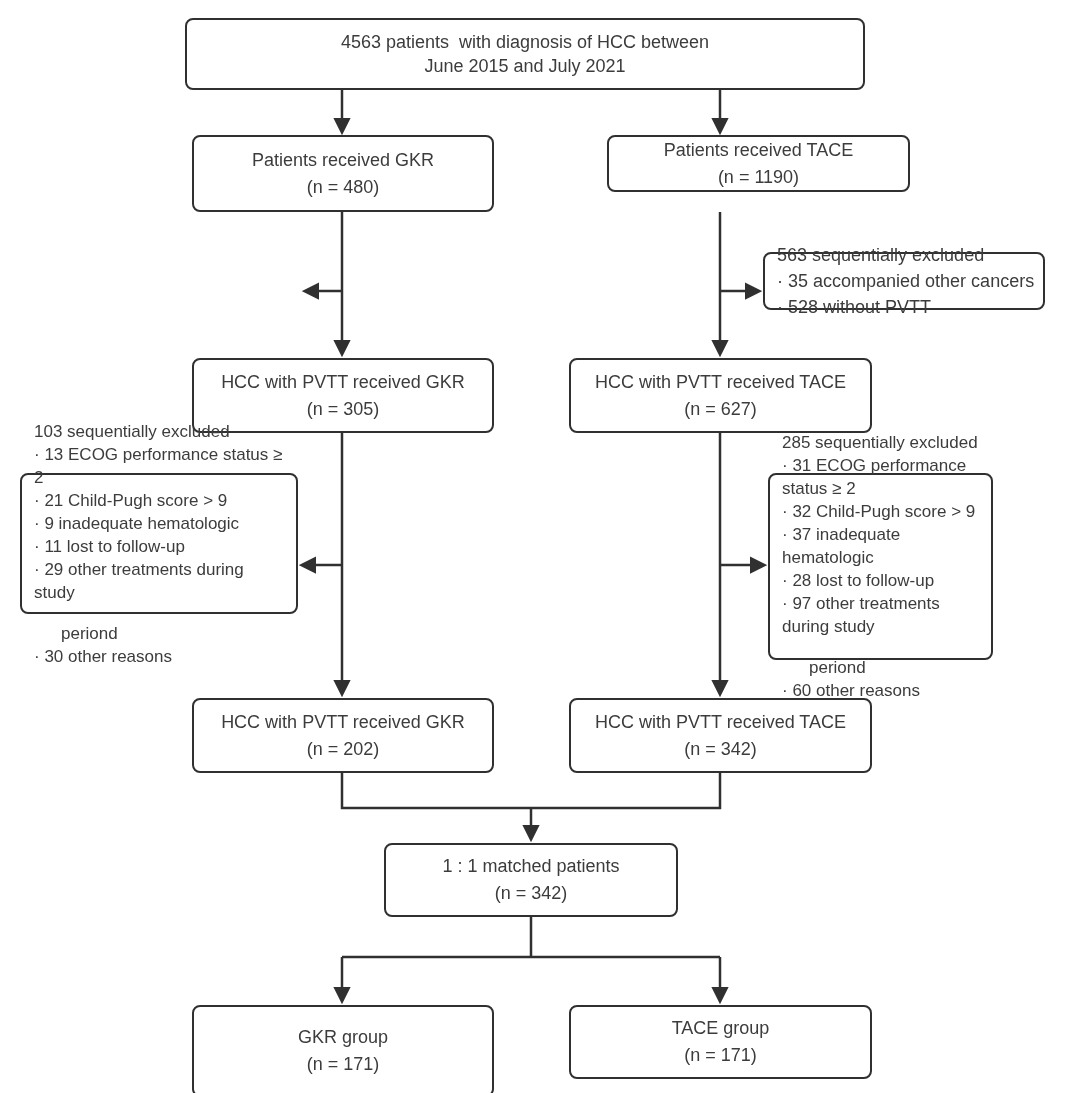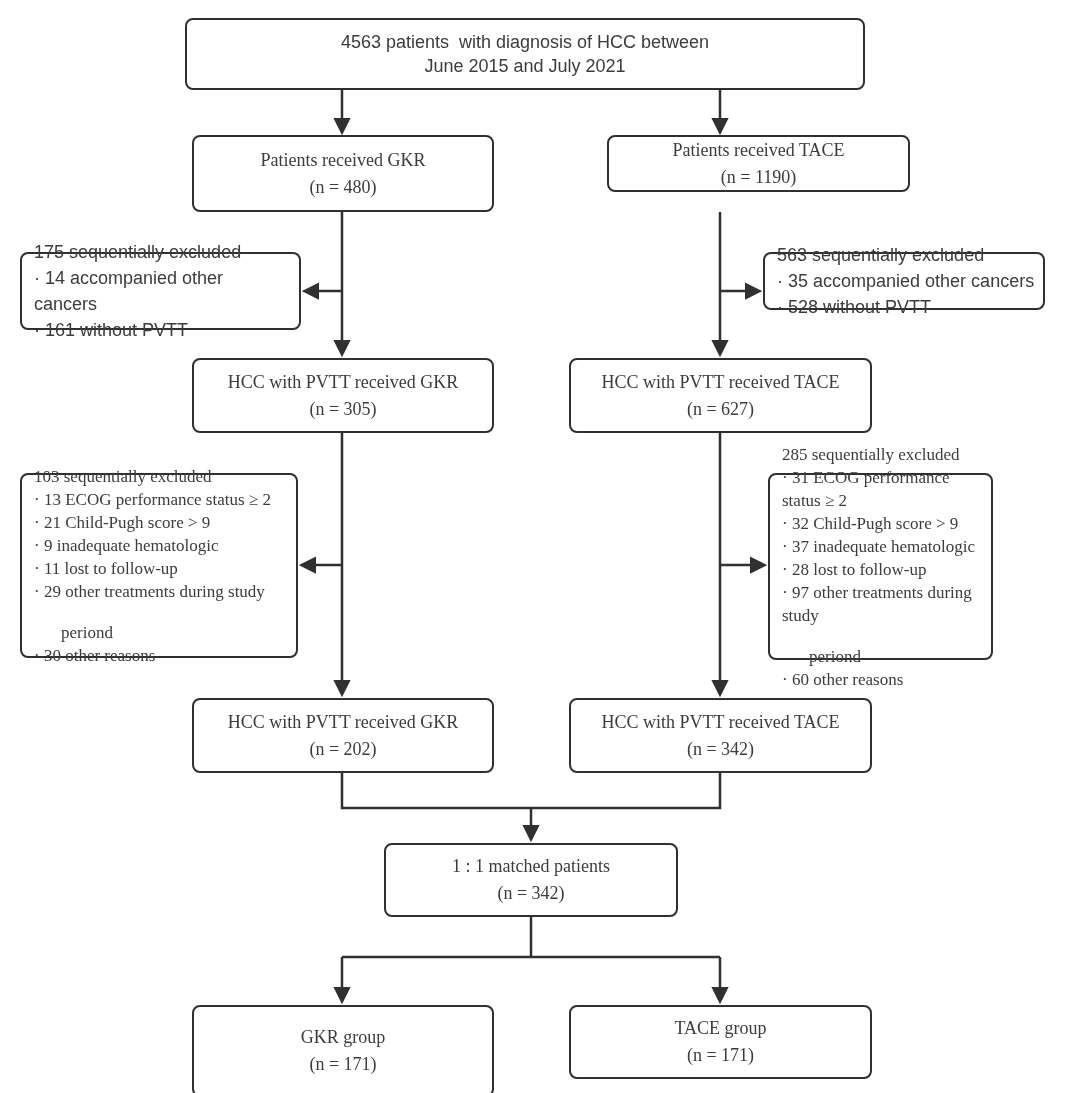--- a/index.html
+++ b/index.html
@@ -10,21 +10,21 @@
     color:#3c3c3c;
     overflow:hidden;
   }
   svg.connectors{position:absolute;left:0;top:0;width:1080px;height:1093px;}
   .box{
     position:absolute;box-sizing:border-box;
     border:2.5px solid #303030;border-radius:8px;background:#ffffff;
     display:flex;flex-direction:column;justify-content:center;align-items:center;
     text-align:center;
   }
-  .box.serif{font-family:Liberation Serif, serif;font-size:18px;line-height:27px;}
+  .box.serif{font-family:Liberation Sans, sans-serif;font-size:18px;line-height:27px;}
   .box.sans{font-family:"Liberation Sans","DejaVu Sans",sans-serif;font-size:18px;line-height:24px;}
   .box.listbox{justify-content:center;align-items:flex-start;text-align:left;padding:6px 8px 6px 12px;}
   .box.listbox.sans{line-height:26px;}
   .box.listbox.serif{font-size:17px;line-height:23px;}
   .t{white-space:pre-wrap;}
   .cont{padding-left:27px;margin-top:18px;}
 </style>
 </head>
 <body>
 
@@ -65,41 +65,36 @@
 
   <div class="box serif" style="left:192px;top:135px;width:302px;height:77px;">
     <div class="t">Patients received GKR</div>
     <div class="t">(n = 480)</div>
   </div>
   <div class="box serif" style="left:569px;top:135px;width:303px;height:57px;margin-left:38px;">
     <div class="t">Patients received TACE</div>
     <div class="t">(n = 1190)</div>
   </div>
 
-  <div class="box sans listbox" style="left:20px;top:252px;width:281px;height:78px;">
-    <div class="t">175 sequentially excluded</div>
-    <div class="t">· 14 accompanied other cancers</div>
-    <div class="t">· 161 without PVTT</div>
-  </div>
   <div class="box sans listbox" style="left:763px;top:252px;width:282px;height:58px;">
     <div class="t">563 sequentially excluded</div>
     <div class="t">· 35 accompanied other cancers</div>
     <div class="t">· 528 without PVTT</div>
   </div>
 
   <div class="box serif" style="left:192px;top:358px;width:302px;height:75px;">
     <div class="t">HCC with PVTT received GKR</div>
     <div class="t">(n = 305)</div>
   </div>
   <div class="box serif" style="left:569px;top:358px;width:303px;height:75px;">
     <div class="t">HCC with PVTT received TACE</div>
     <div class="t">(n = 627)</div>
   </div>
 
-  <div class="box serif listbox" style="left:20px;top:473px;width:278px;height:185px;">
+  <div class="box serif listbox" style="left:20px;top:473px;width:278px;height:141px;">
     <div class="t">103 sequentially excluded</div>
     <div class="t">· 13 ECOG performance status ≥ 2</div>
     <div class="t">· 21 Child-Pugh score &gt; 9</div>
     <div class="t">· 9 inadequate hematologic</div>
     <div class="t">· 11 lost to follow-up</div>
     <div class="t">· 29 other treatments during study</div>
     <div class="t cont">periond</div>
     <div class="t">· 30 other reasons</div>
   </div>
   <div class="box serif listbox" style="left:768px;top:473px;width:225px;height:187px;">

